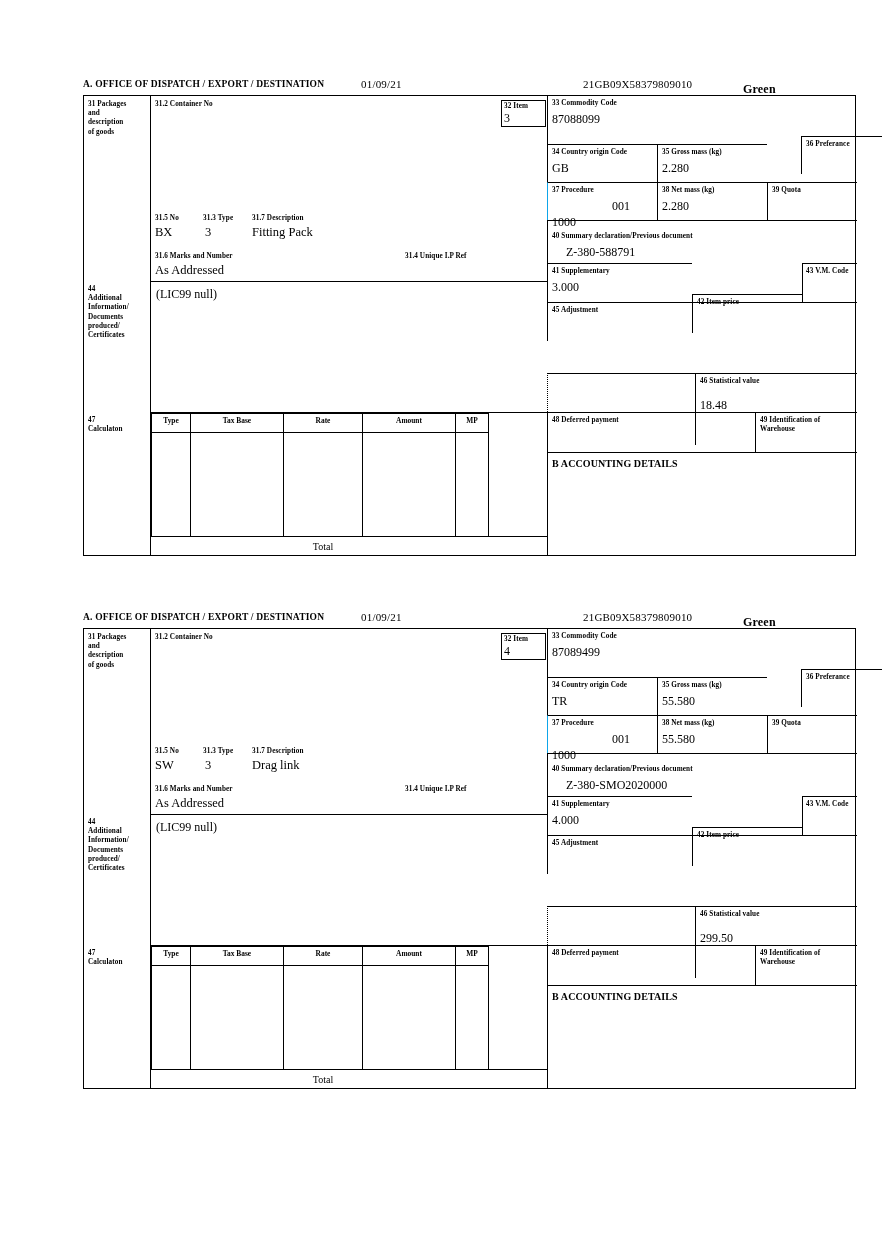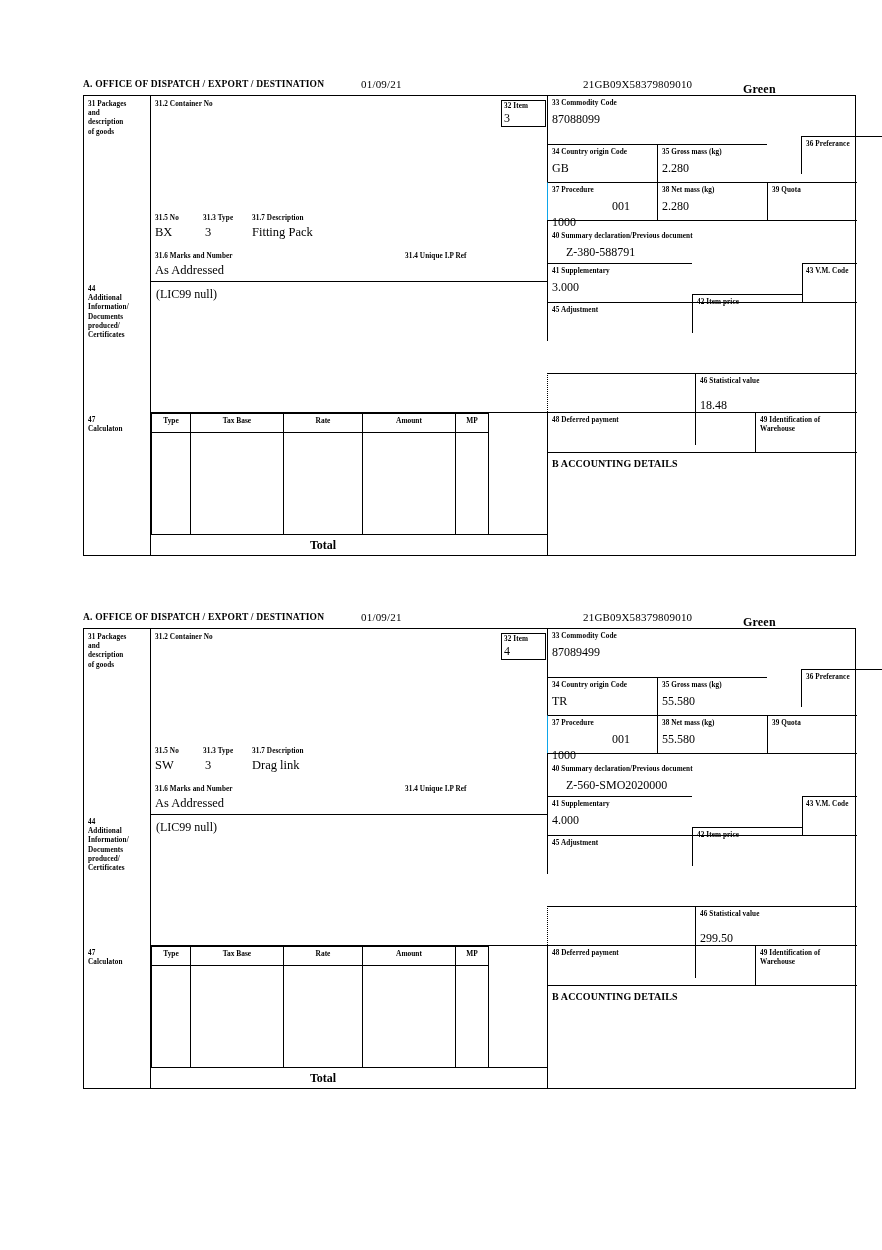--- a/index.html
+++ b/index.html
@@ -112,21 +112,21 @@
   .tbl47 th, .tbl47 td {
     border: 1px solid #000;
     font-size: 7.4px;
     font-weight: bold;
     padding: 2px 0;
     text-align: center;
     vertical-align: top;
   }
   .tbl47 .hrow th { height: 12px; }
   .tbl47 .brow td { height: 88px; border-bottom: 1px solid #000; }
-  .tbl47 .trow td { height: 13px; font-weight: bold; font-size: 12px; vertical-align: middle;}
+  .tbl47 .trow td { height: 13px; font-weight: normal; font-size: 10px; vertical-align: middle;}
   .tbl47 .noborder { border: none; }
 
   
   .c33 { left: 463px; top: 0;   width: 310px; height: 48px; border-left: 1px solid #000; padding: 3px 0 0 4px;}
   .c34 { left: 463px; top: 48px; width: 110px; height: 38px; border-left: 1px solid #000; border-top: 1px solid #000; padding: 3px 0 0 4px;}
   .c35 { left: 573px; top: 48px; width: 110px; height: 38px; border-left: 1px solid #000; border-top: 1px solid #000; padding: 3px 0 0 4px;}
   .c36 { left: 683px; top: 40px; width: 90px;  height: 38px; border-left: 1px solid #000; border-top: 1px solid #000; padding: 3px 0 0 4px; margin-left: 34px;}
   .c37 { left: 463px; top: 86px; width: 110px; height: 38px; border-left: 1px solid #0ea5e9; border-top: 1px solid #000; padding: 3px 0 0 4px;}
   .c38 { left: 573px; top: 86px; width: 110px; height: 38px; border-left: 1px solid #000; border-top: 1px solid #000; padding: 3px 0 0 4px;}
   .c39 { left: 683px; top: 86px; width: 90px;  height: 38px; border-left: 1px solid #000; border-top: 1px solid #000; padding: 3px 0 0 4px;}
@@ -394,21 +394,21 @@
       <div class="cell c38">
         <div class="lbl">38 Net mass (kg)</div>
         <div class="val val-line">55.580</div>
       </div>
       <div class="cell c39">
         <div class="lbl">39 Quota</div>
         <div class="val val-line"></div>
       </div>
       <div class="cell c40">
         <div class="lbl">40 Summary declaration/Previous document</div>
-        <div class="val val-line" style="margin-left:14px">Z-560-SMO2020000</div>
+        <div class="val val-line" style="margin-left:14px">Z-380-SMO2020000</div>
       </div>
       <div class="cell c41">
         <div class="lbl">41 Supplementary</div>
         <div class="val val-line">4.000</div>
       </div>
       <div class="cell c42">
         <div class="lbl">42 Item price</div>
         <div class="val val-line"></div>
       </div>
       <div class="cell c43">

